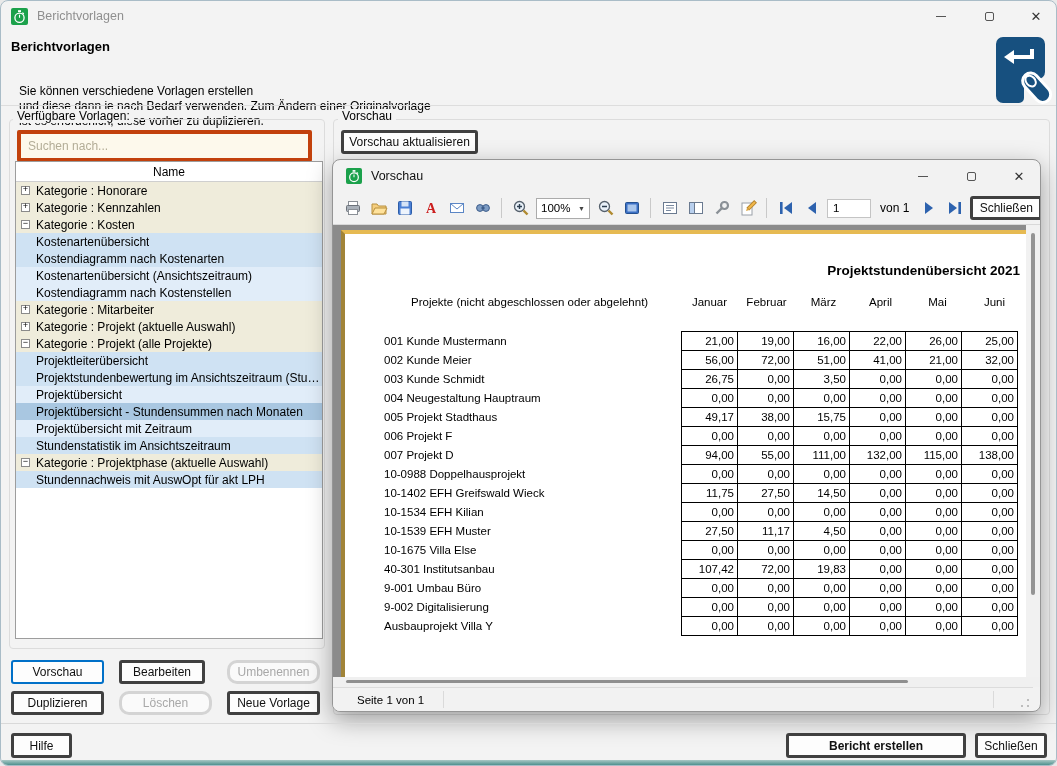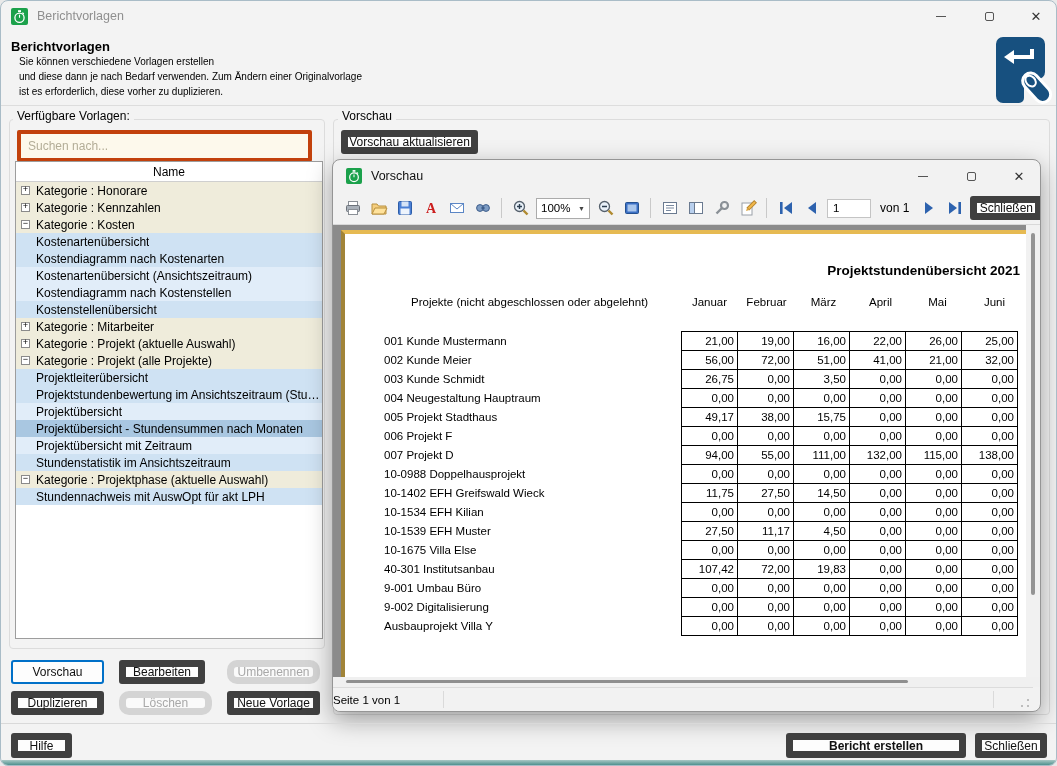--- a/index.html
+++ b/index.html
@@ -19,21 +19,21 @@
   
   .titlebar { position:absolute; left:0; top:0; right:0; height:30px; }
   .app-icon { position:absolute; left:10px; top:7px; width:17px; height:17px; }
   .title-text { position:absolute; left:36px; top:8px; font-size:12.5px; color:#8f8f8f; }
   .wc { position:absolute; top:0; width:44px; height:30px; display:flex; align-items:center; justify-content:center; color:#444; }
   .wc-min-glyph { width:10px; height:1px; background:#555; }
   .wc-max-glyph { width:9px; height:9px; border:1px solid #555; border-radius:2px; }
   .wc-close-glyph { font-size:13px; line-height:13px; color:#333; }
   
   .hdr-title { position:absolute; left:10px; top:38px; font-size:13px; font-weight:bold; }
-  .hdr-line { position:absolute; left:18px; font-size:10px; }
+  .hdr-line { position:absolute; left:18px; font-size:12px;margin-top:28px; }
   .hdr-divider { position:absolute; left:0; right:0; top:104px; height:1px; background:#dddddd; }
   .enter-icon { position:absolute; left:993px; top:34px; width:62px; height:70px; }
   
   .groupbox { position:absolute; border:1px solid #dcdcdc; border-radius:4px; }
   .groupbox-label { position:absolute; font-size:12px; background:#f3f3f3; padding:0 4px; }
   .search-input {
     position:absolute; left:16px; top:129px; width:295px; height:24px;
     background:#fdf9ec; border:4px solid #c2410c; border-radius:2px;
     font-family:"Liberation Sans",sans-serif; font-size:12px; padding:12px 7px; color:#333; outline:none;
   }
@@ -50,21 +50,21 @@
   .tree-row.sel { background:#a9c7e1; }
   .expander {
     width:9px; height:9px; border:1px solid #8a8a8a; background:#fff;
     font-size:9px; line-height:7px; text-align:center; margin:0 6px 0 5px; flex:0 0 auto;
     font-family:"Liberation Mono",monospace;
   }
   .expander-spacer { width:20px; flex:0 0 auto; }
   .tree-label { overflow:hidden; text-overflow:ellipsis; }
   
   .btn {
-    position:absolute; background:#fdfdfd; border:7px solid #404040; border-radius:3px;
+    position:absolute; background:#fdfdfd; border:3px solid #404040; border-radius:3px;
     font-size:12px; display:flex; align-items:center; justify-content:center; color:#111;
   }
   .btn.focused { border:2px solid #0070c8; }
   .btn.disabled { color:#a8a8a8; border-color:#d4d4d4; background:#fafafa;border-radius:10px; }
   .btn.bold { font-weight:bold; }
   .footer-divider { position:absolute; left:0; right:0; top:722px; height:1px; background:#d9d9d9; }
   
   .pwin {
     position:absolute; left:331px; top:158px; width:709px; height:553px;
     background:#f2f2f2; border:1px solid #959595; border-radius:8px;
@@ -110,21 +110,21 @@
   .cell {
     width:57px; border:1px solid #000; margin-left:-1px; font-size:11.5px; background:#fff;
     display:flex; align-items:center; justify-content:flex-end; padding-right:3px; flex:0 0 auto;
   }
   .cell:first-child { margin-left:0; }
   
   .hscroll { position:absolute; left:0; right:0; bottom:24px; height:10px; background:#f0f0f0; }
   .hscroll-thumb { position:absolute; left:13px; top:3px; width:562px; height:3px; background:#8f8f8f; border-radius:2px; }
   .statusbar {
     position:absolute; left:0; right:7px; bottom:0; height:24px; background:#f2f2f2;
-    border-top:1px solid #dcdcdc; font-size:11.5px; display:flex; align-items:center; padding-left:0;
+    border-top:1px solid #dcdcdc; font-size:11.5px; display:flex; align-items:center; padding-left:24px;
   }
   .status-div { position:absolute; top:3px; bottom:3px; width:1px; background:#dadada; }
   .grip { position:absolute; right:3px; bottom:3px; width:10px; height:10px; opacity:.5;
     background:
       radial-gradient(circle at 8px 2px,#888 1px,transparent 1.2px),
       radial-gradient(circle at 8px 8px,#888 1px,transparent 1.2px),
       radial-gradient(circle at 2px 8px,#888 1px,transparent 1.2px);
   }
 </style>
 </head>
@@ -196,24 +196,20 @@
           <span class="tree-label">Kostendiagramm nach Kostenarten</span>
         </div>
         <div class="tree-row a">
           <span class="expander-spacer"></span>
           <span class="tree-label">Kostenartenübersicht (Ansichtszeitraum)</span>
         </div>
         <div class="tree-row a">
           <span class="expander-spacer"></span>
           <span class="tree-label">Kostendiagramm nach Kostenstellen</span>
         </div>
-        <div class="tree-row b">
-          <span class="expander-spacer"></span>
-          <span class="tree-label">Kostenstellenübersicht</span>
-        </div>
         <div class="tree-row cat">
           <span class="expander">+</span>
           <span class="tree-label">Kategorie : Mitarbeiter</span>
         </div>
         <div class="tree-row cat">
           <span class="expander">+</span>
           <span class="tree-label">Kategorie : Projekt (aktuelle Auswahl)</span>
         </div>
         <div class="tree-row cat">
           <span class="expander">−</span>

